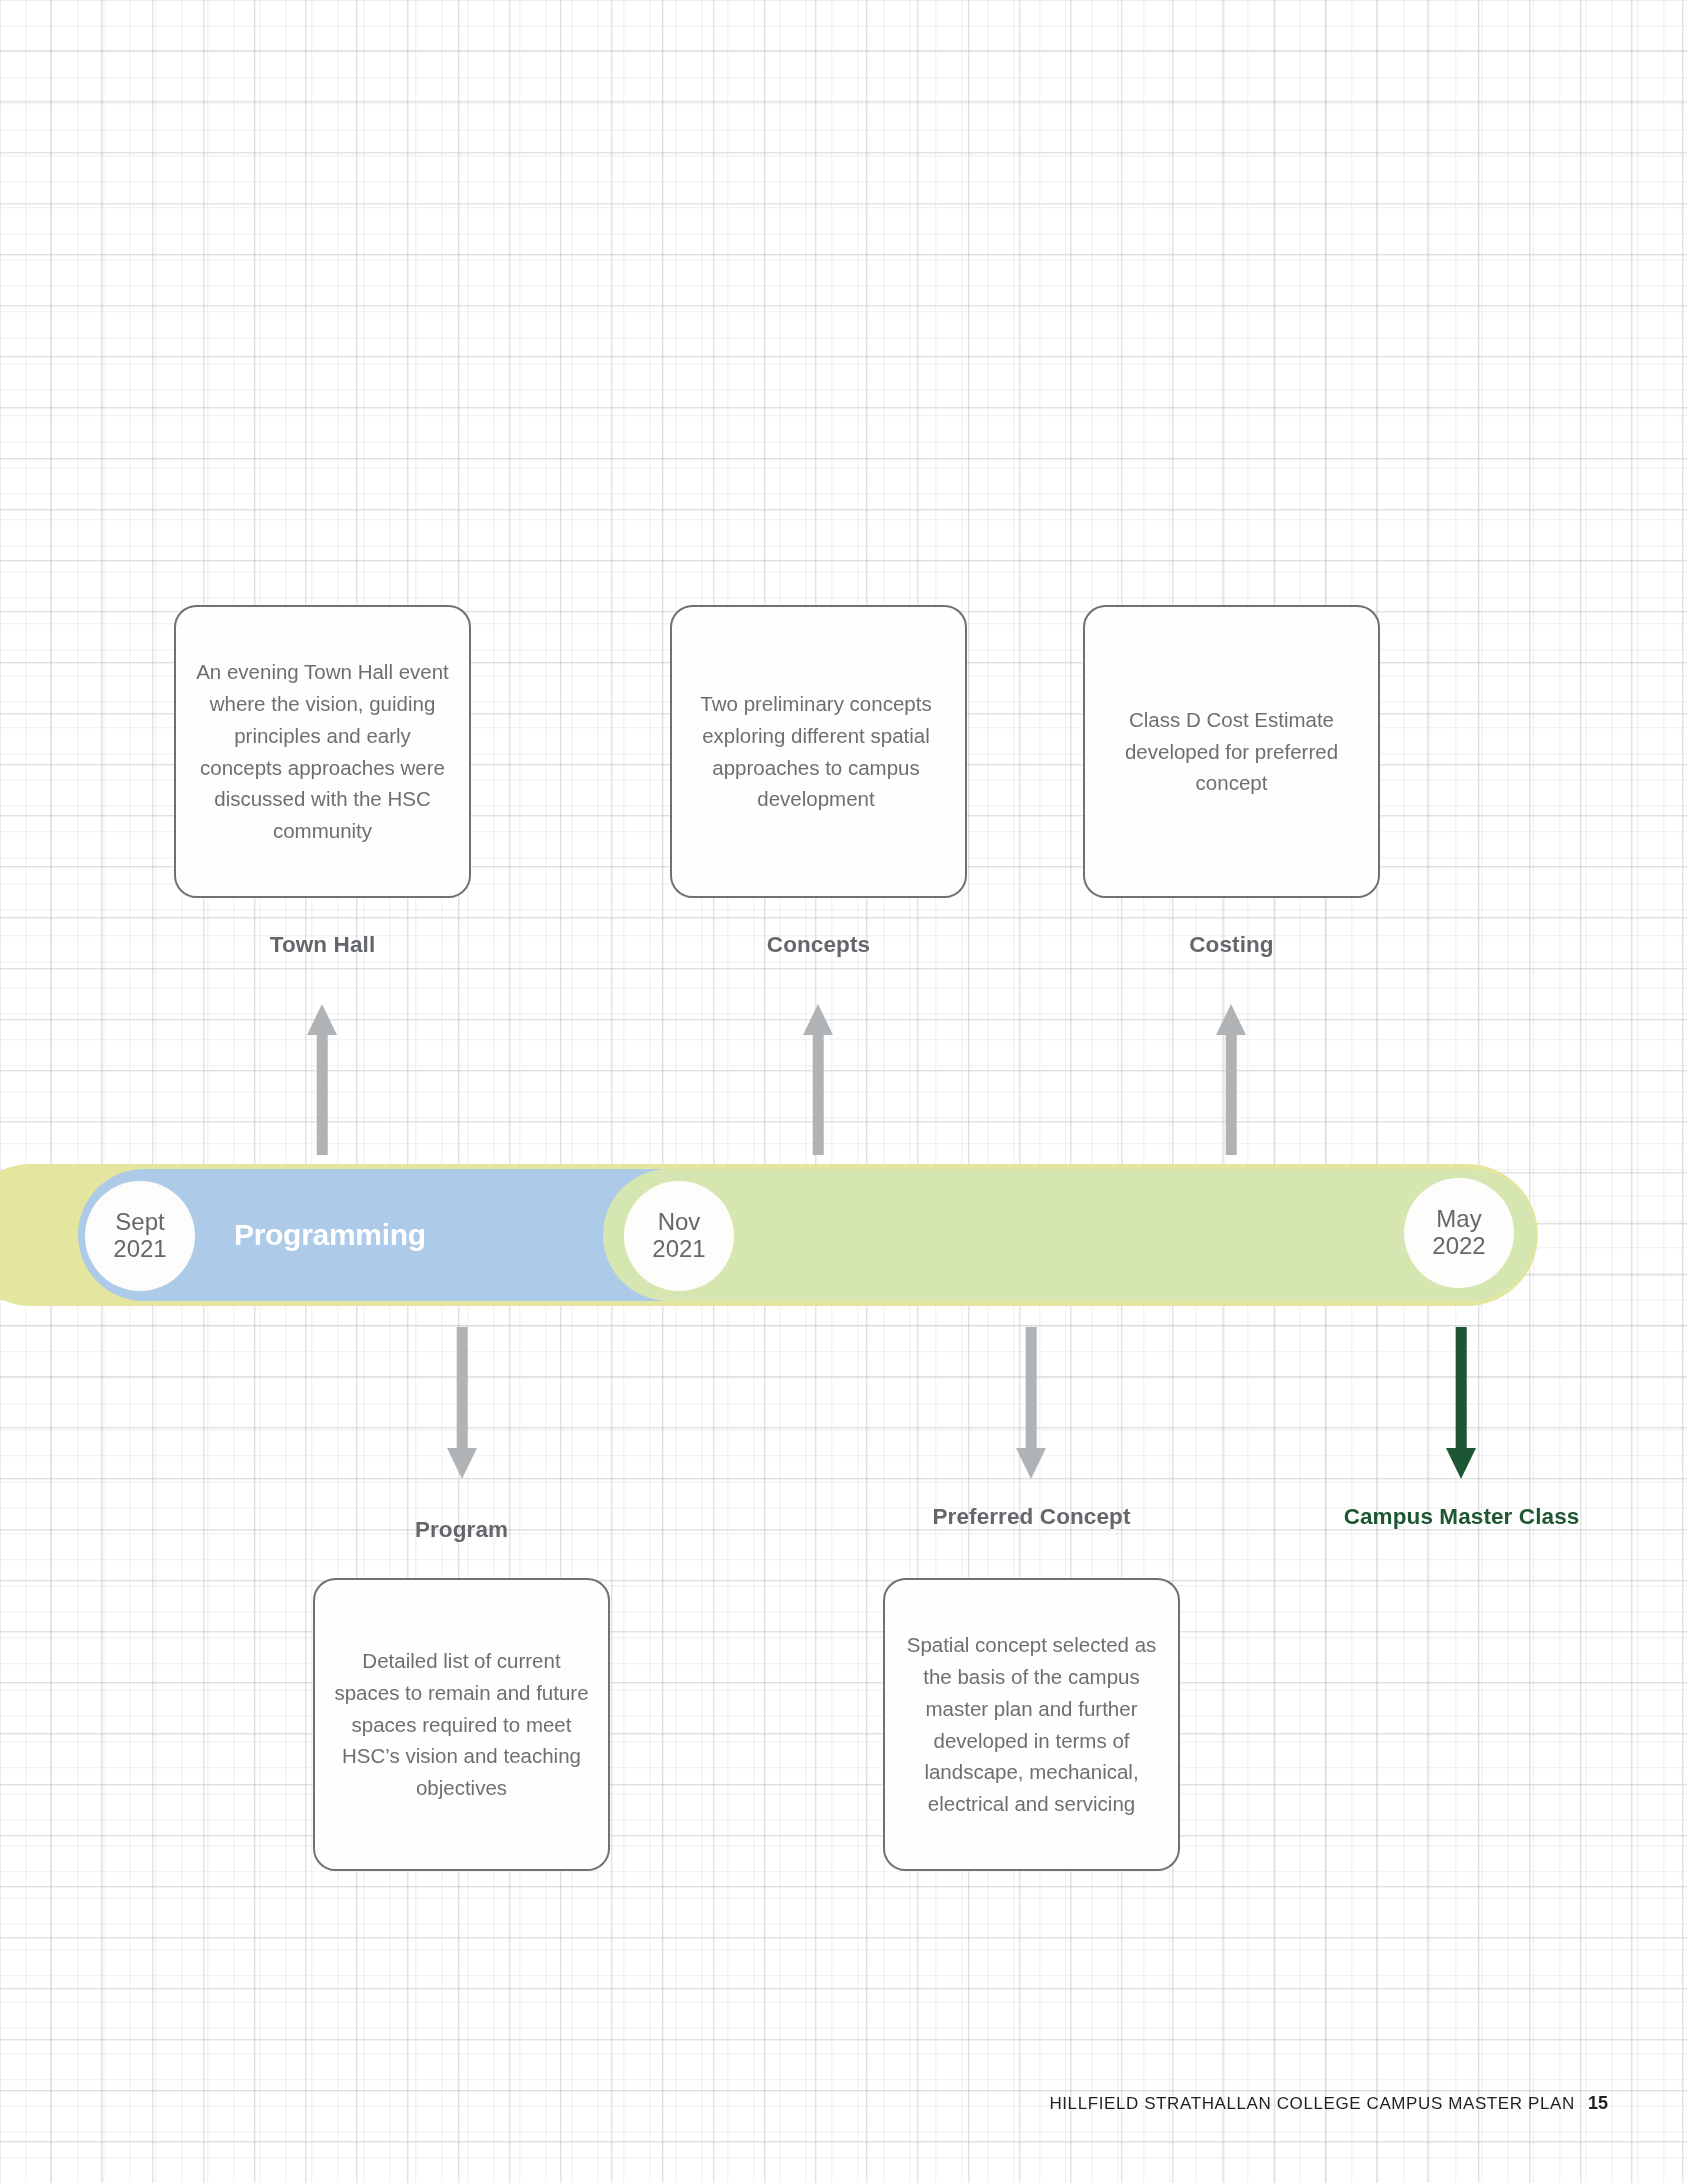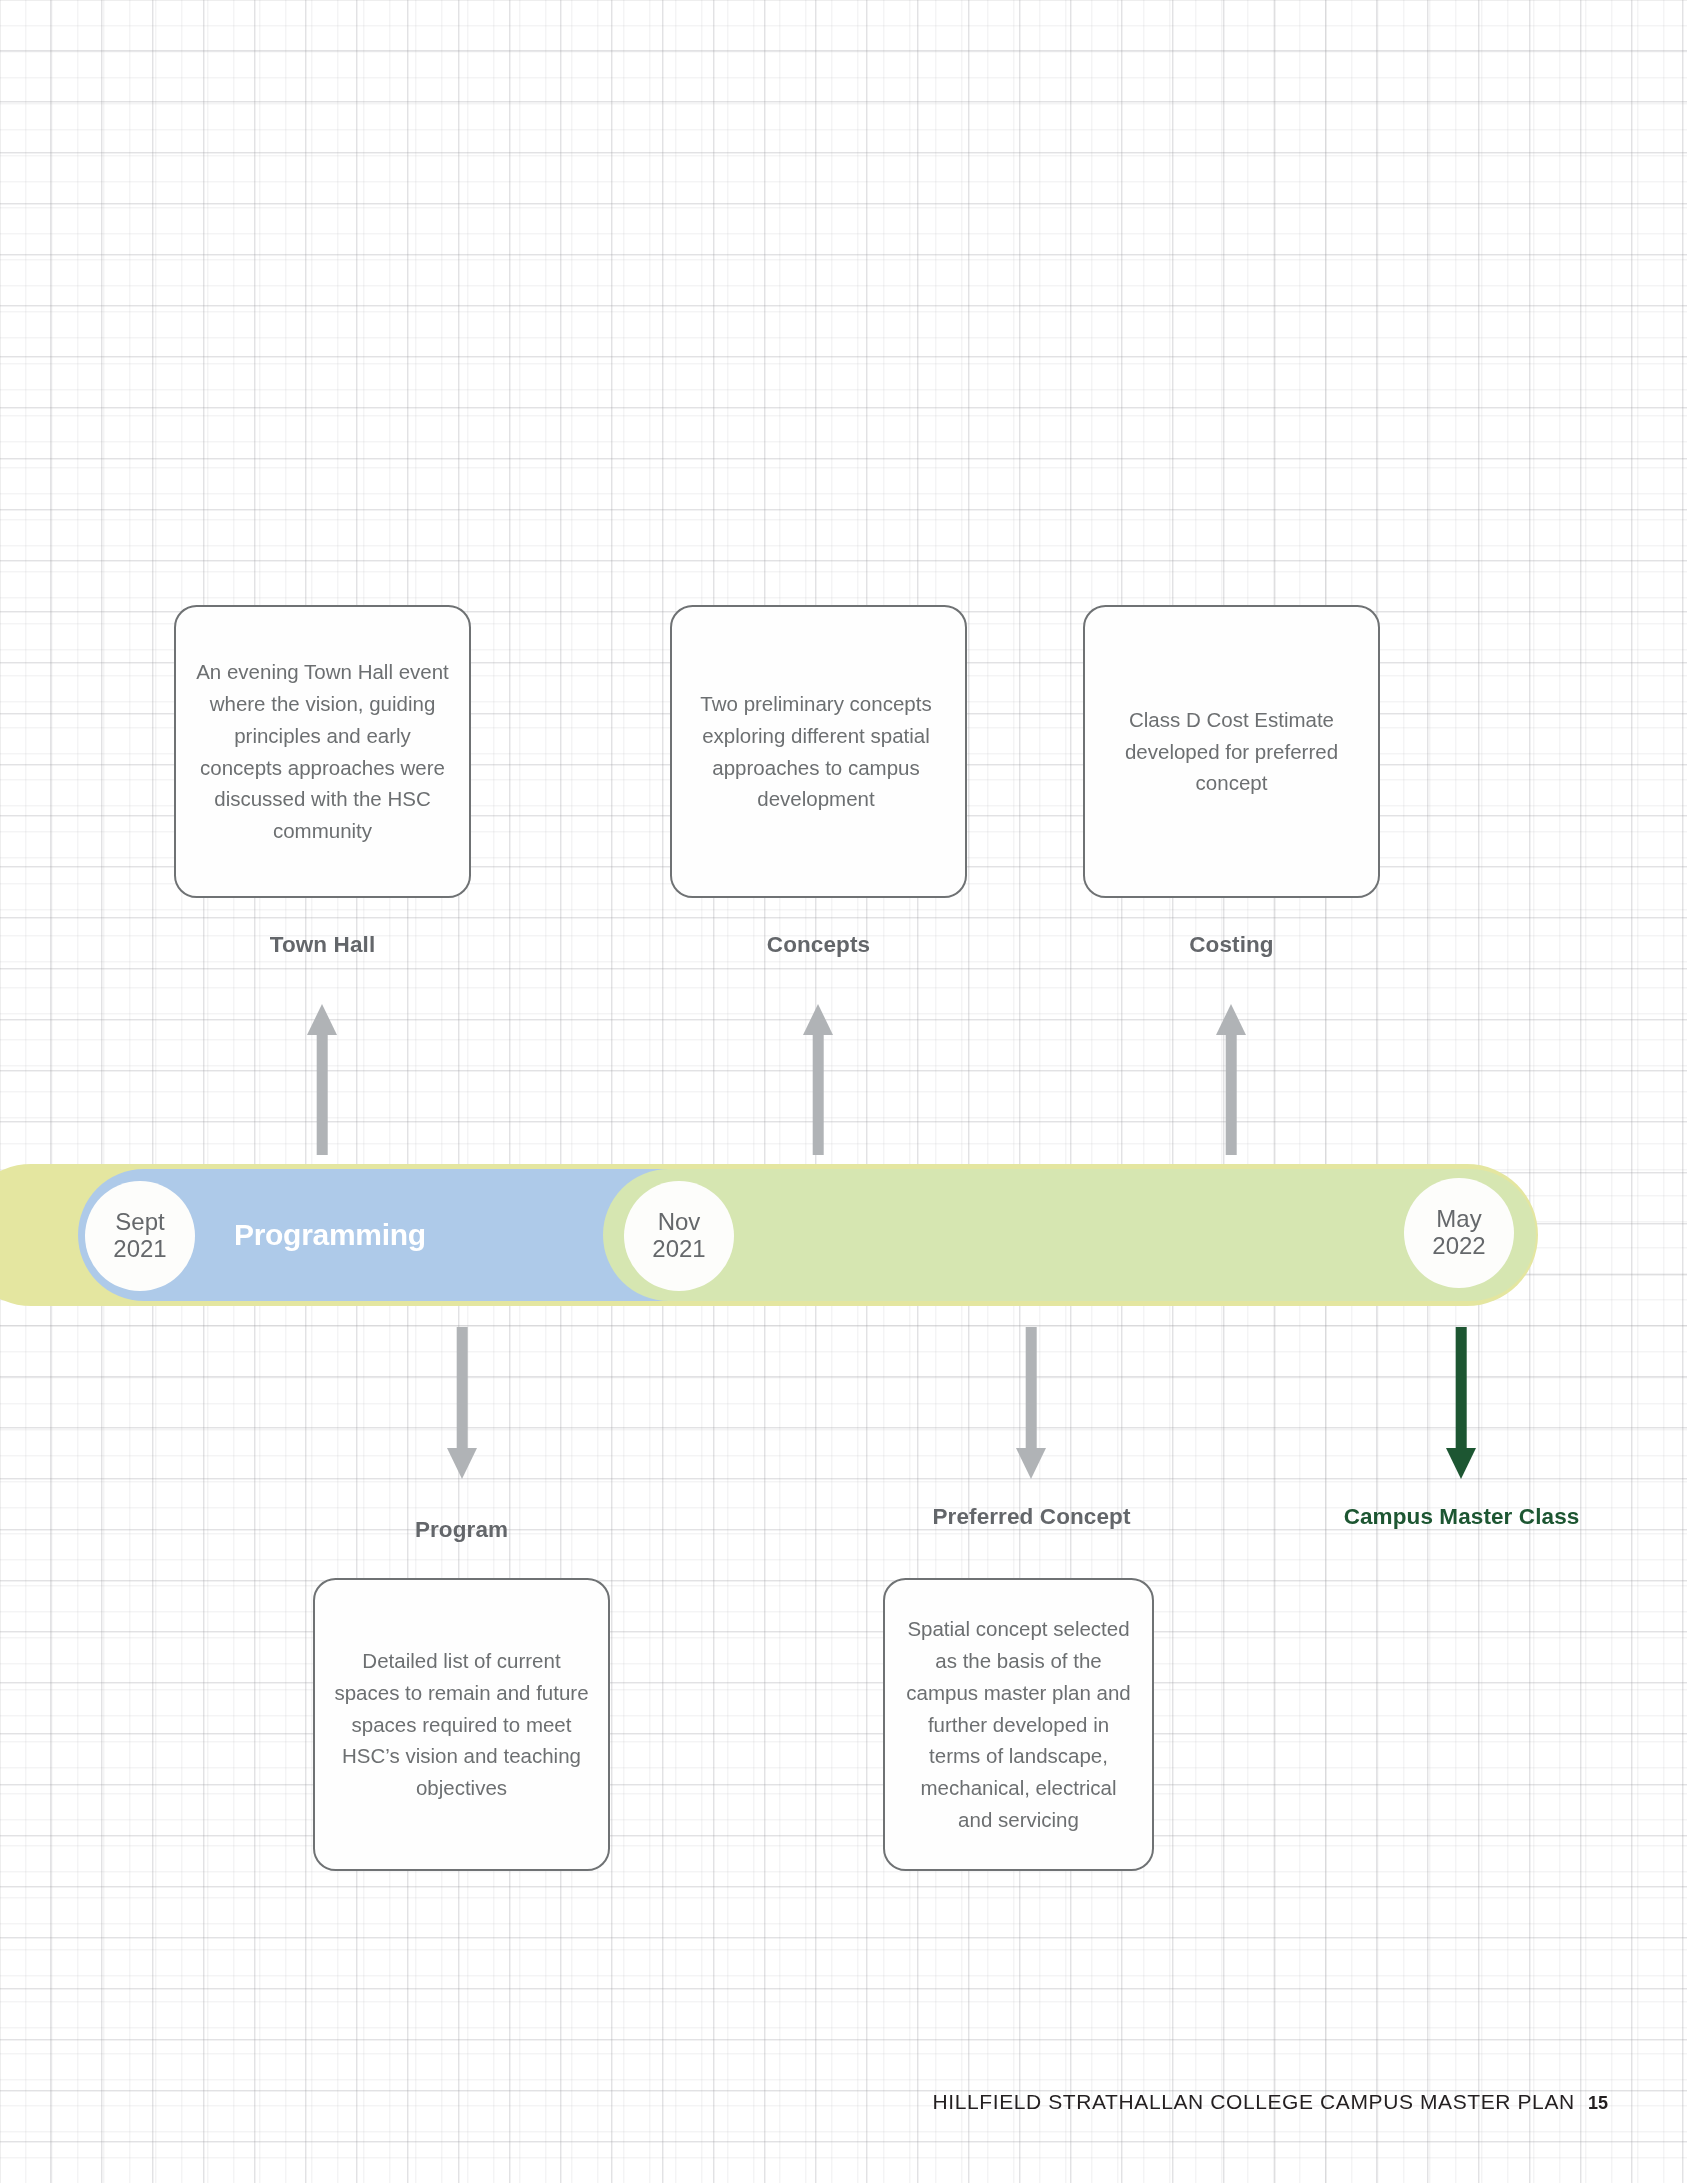--- a/index.html
+++ b/index.html
@@ -132,21 +132,21 @@
   #footer {
     position: absolute;
     right: 79px;
     bottom: 69px;
     display: flex;
     align-items: baseline;
     gap: 13.2px;
     z-index: 3;
   }
   #footer-title {
-    font-size: 21px;
+    font-size: 17px;
     letter-spacing: 0.6px;
     color: #231f20;
     font-family: "Liberation Sans", sans-serif;
   }
   #footer-page {
     font-size: 18px;
     font-weight: 700;
     color: #231f20;
   }
 </style>
@@ -220,21 +220,21 @@
     <span>Detailed list of current spaces to remain and future spaces required to meet HSC’s vision and teaching objectives</span>
   </div>
 
   <div class="arrow down" style="left:1016px; top:1327px; width:30px; height:152px;">
     <div class="shaft"></div>
     <div class="head"></div>
   </div>
   <div class="node-label" style="left:883px; top:1502px; width:297px;">
     <div>Preferred Concept</div>
   </div>
-  <div class="card" style="left:883px; top:1578px; width:271px; height:293px;">
+  <div class="card" style="left:883px; top:1578px; width:297px; height:293px;">
     <span>Spatial concept selected as the basis of the campus master plan and further developed in terms of landscape, mechanical, electrical and servicing</span>
   </div>
 
   <div class="arrow down green" style="left:1446px; top:1327px; width:30px; height:152px;">
     <div class="shaft"></div>
     <div class="head"></div>
   </div>
   <div class="node-label accent" style="left:1313px; top:1502px; width:297px;">
     <div>Campus Master Class</div>
   </div>

